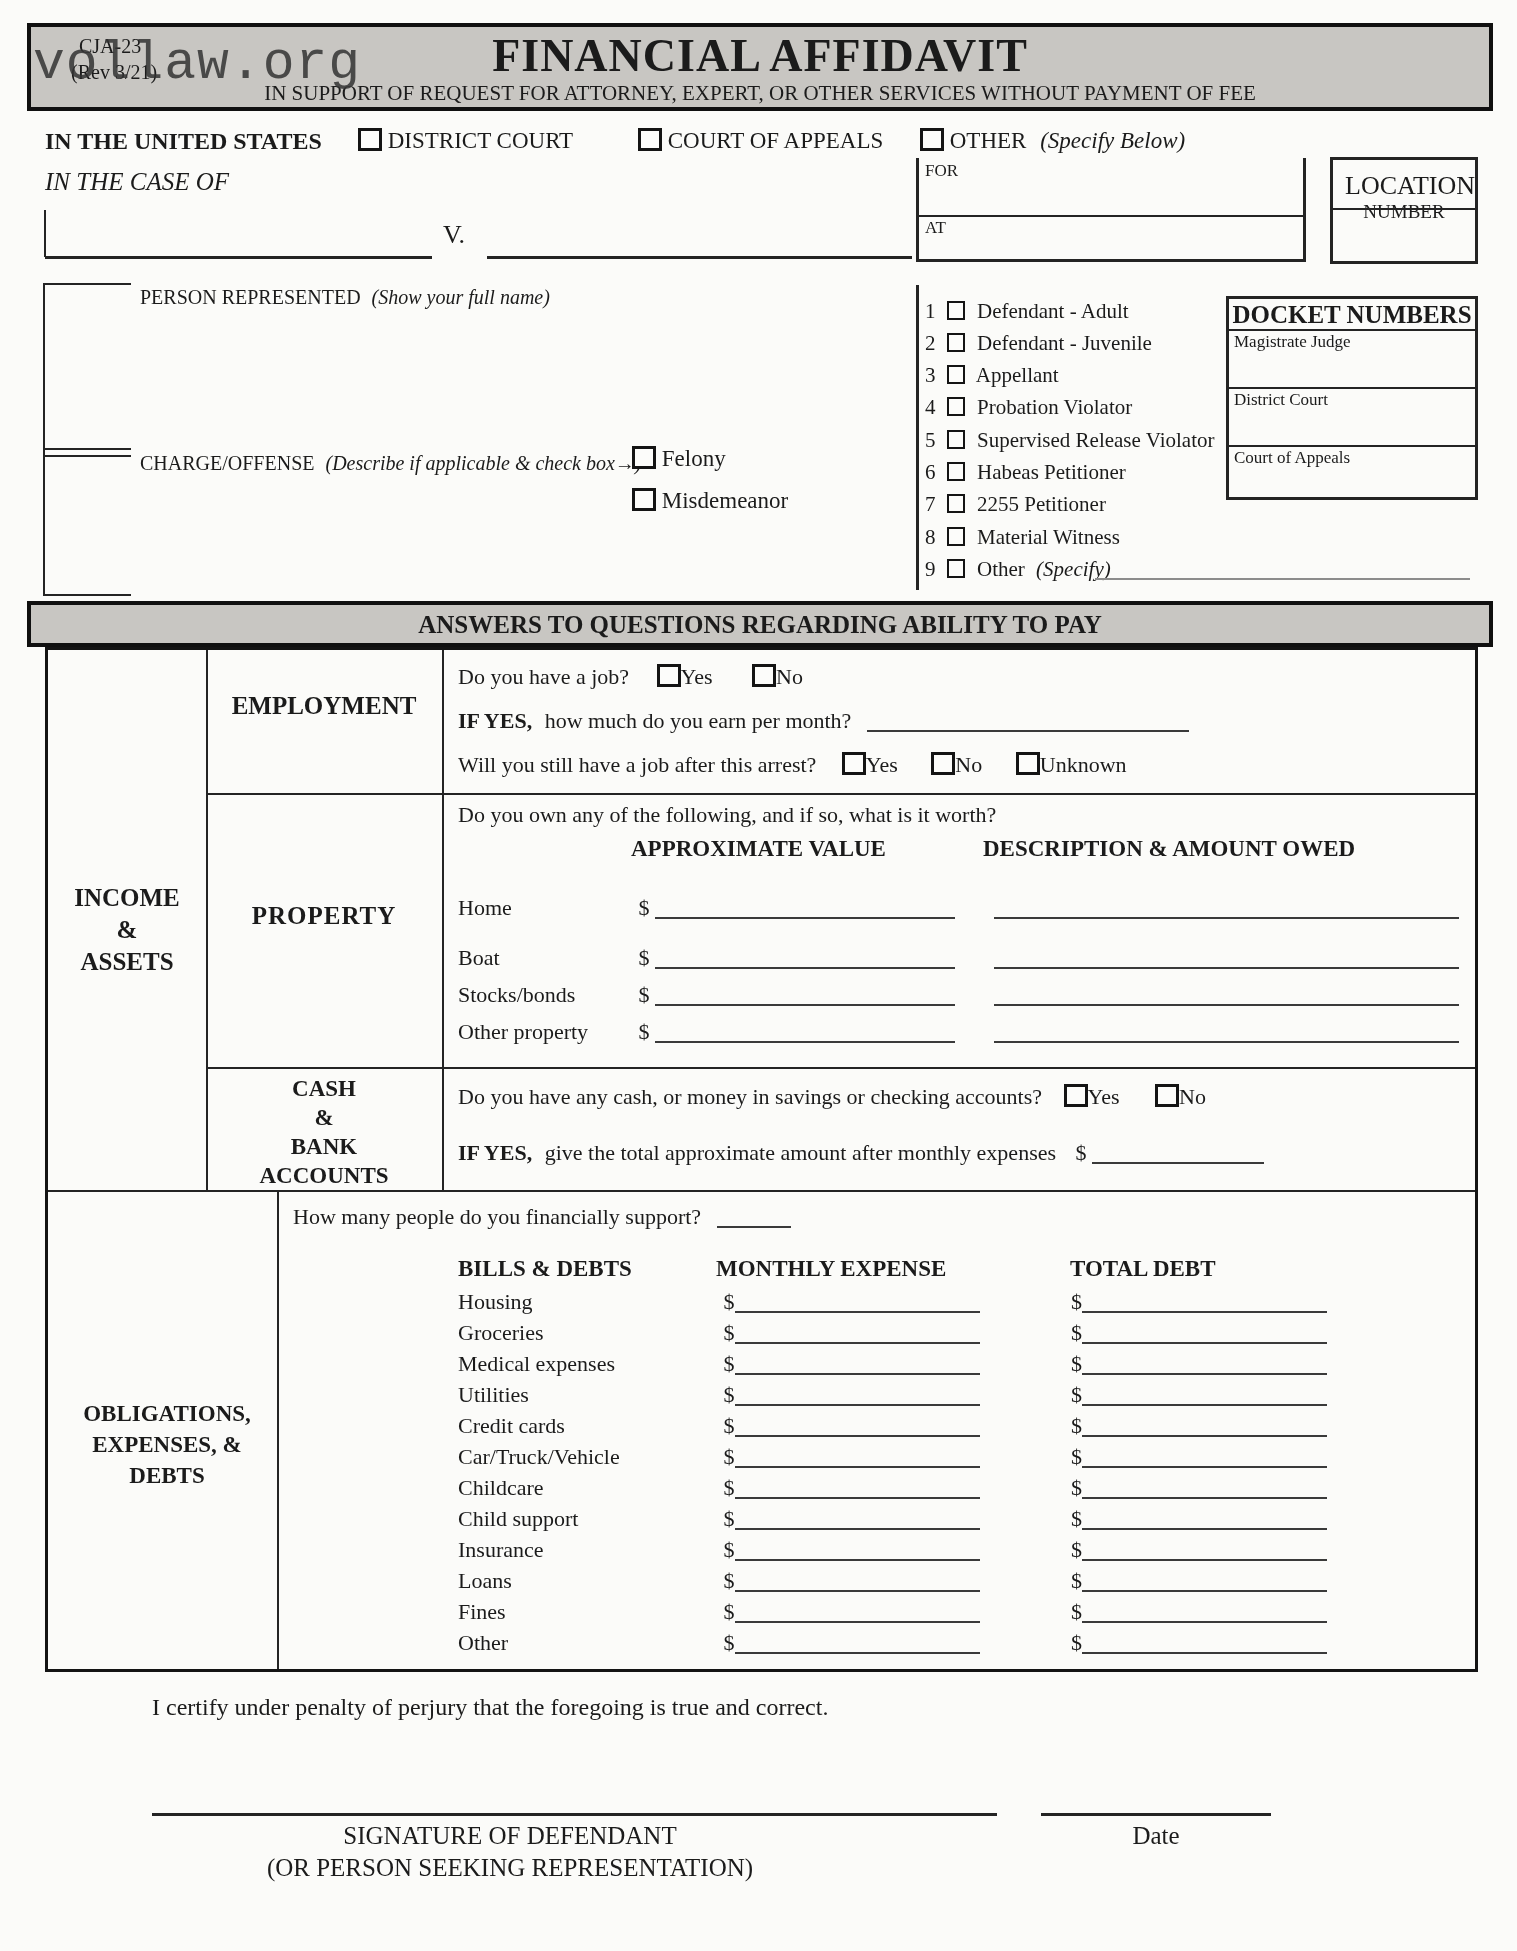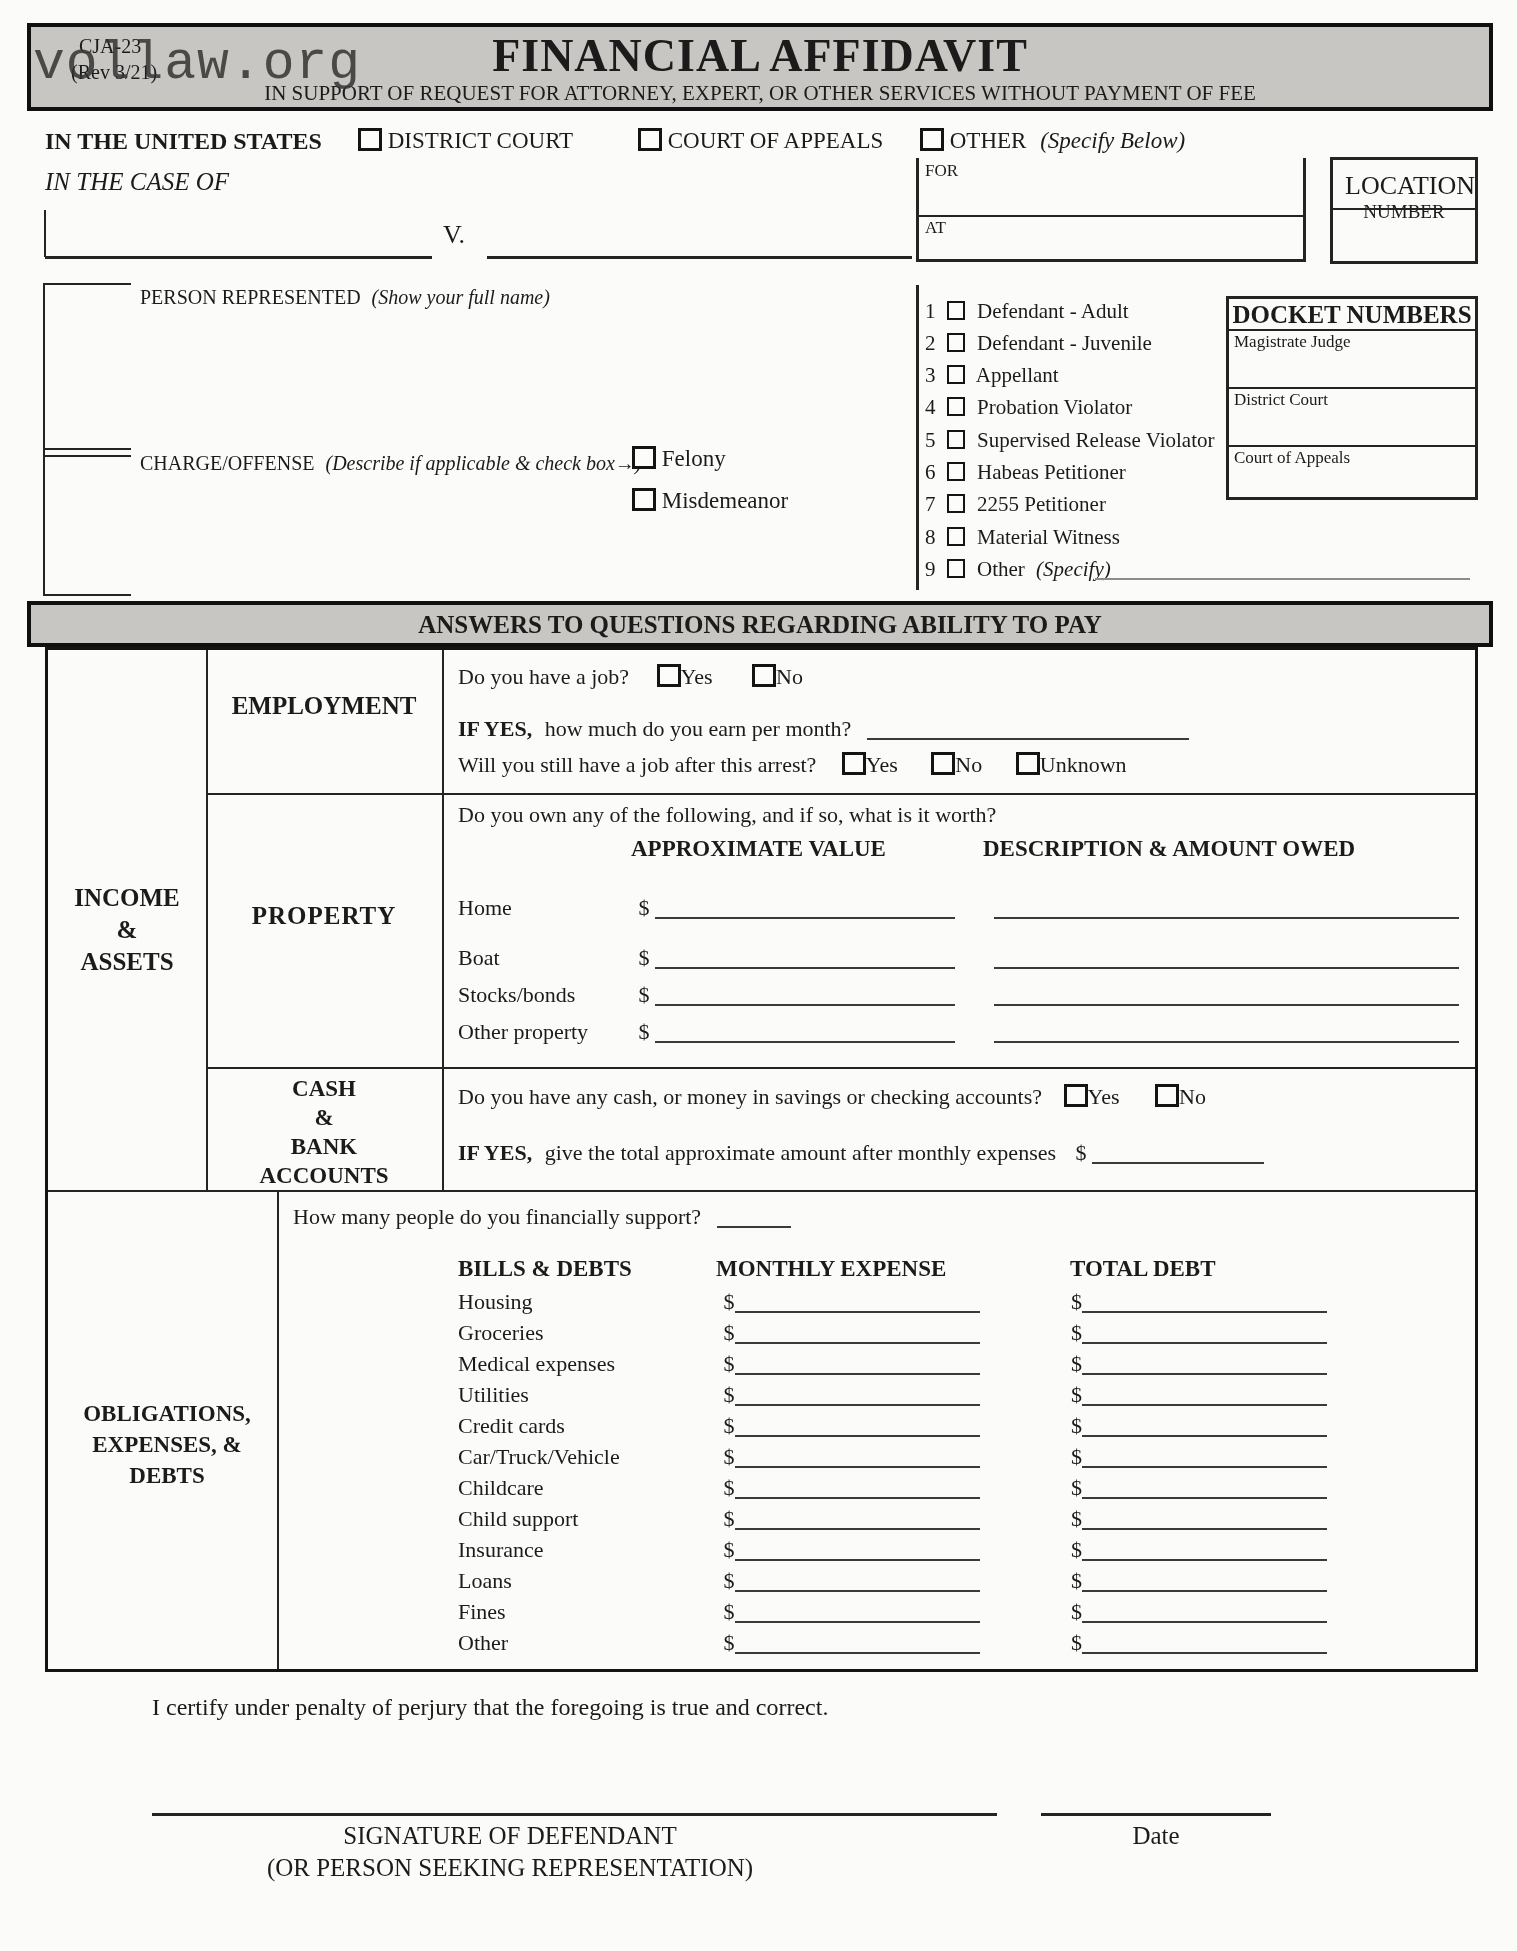--- a/index.html
+++ b/index.html
@@ -180,21 +180,21 @@
       <div>&amp;</div>
       <div>ASSETS</div>
     </div>
 
     <div class="cell-label" style="left:158px;top:42px;width:236px;font-size:25px;">EMPLOYMENT</div>
     <div class="abs q" style="left:410px;top:14px;">
       <span>Do you have a job?</span>
       <span class="cb" style="margin-left:22px;"></span><span>Yes</span>
       <span class="cb" style="margin-left:34px;"></span><span>No</span>
     </div>
-    <div class="abs q" style="left:410px;top:58px;margin-top:8px;">
+    <div class="abs q" style="left:410px;top:58px;">
       <span class="b">IF YES,</span>
       <span style="margin-left:7px;">how much do you earn per month?</span>
       <span class="u" style="width:322px;margin-left:10px;"></span>
     </div>
     <div class="abs q" style="left:410px;top:102px;">
       <span>Will you still have a job after this arrest?</span>
       <span class="cb" style="margin-left:20px;"></span><span>Yes</span>
       <span class="cb" style="margin-left:28px;"></span><span>No</span>
       <span class="cb" style="margin-left:28px;"></span><span>Unknown</span>
     </div>

